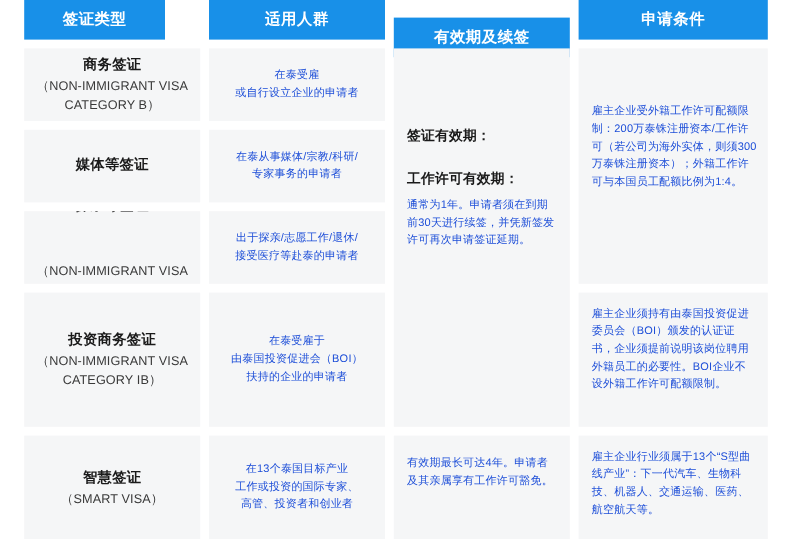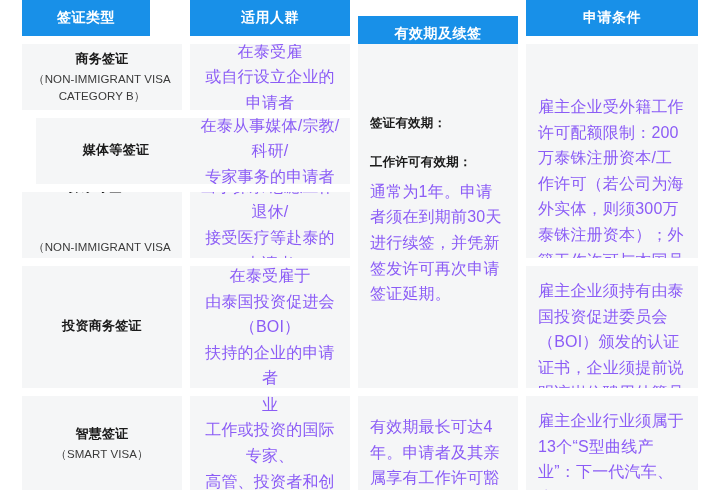--- a/index.html
+++ b/index.html
@@ -77,22 +77,22 @@
   }
 
   .cell .en-sub {
     font-size: 11.5px;
     color: #3a3a3a;
     line-height: 1.45;
     letter-spacing: 0.1px;
   }
 
   .cell .body-text {
-    font-size: 16px;
-    color: #8b5cf6;
+    font-size: 10px;
+    color: #1d4ed8;
     line-height: 1.6;
     letter-spacing: 0.2px;
   }
 
   .cell .sec-title {
     font-weight: bold;
     font-size: 12.5px;
     color: #1a1a1a;
     margin-bottom: 6px;
     letter-spacing: 0.2px;
@@ -111,31 +111,32 @@
 
   <div class="col col-1">
     <div class="hdr">签证类型</div>
   </div>
 
   <div class="cell" style="left:22px; top:44px; width:160px; height:66px;">
     <div class="zh-title">商务签证</div>
     <div class="en-sub">（NON-IMMIGRANT VISA CATEGORY B）</div>
   </div>
 
-  <div class="cell" style="left:36px; top:118px; width:160px; height:66px;">
+  <div class="cell" style="left:22px; top:118px; width:160px; height:66px;">
     <div class="zh-title">媒体等签证</div>
   </div>
 
   <div class="cell" style="left:22px; top:192px; width:160px; height:66px;gap:40px;">
     <div class="zh-title">探亲等签证</div>
     <div class="en-sub">（NON-IMMIGRANT VISA CATEGORY O）</div>
   </div>
 
   <div class="cell" style="left:22px; top:266px; width:160px; height:122px;">
     <div class="zh-title">投资商务签证</div>
+    <div class="en-sub">（NON-IMMIGRANT VISA CATEGORY IB）</div>
   </div>
 
   <div class="cell" style="left:22px; top:396px; width:160px; height:94px;">
     <div class="zh-title">智慧签证</div>
     <div class="en-sub">（SMART VISA）</div>
   </div>
 
   <div class="col col-2">
     <div class="hdr">适用人群</div>
   </div>

